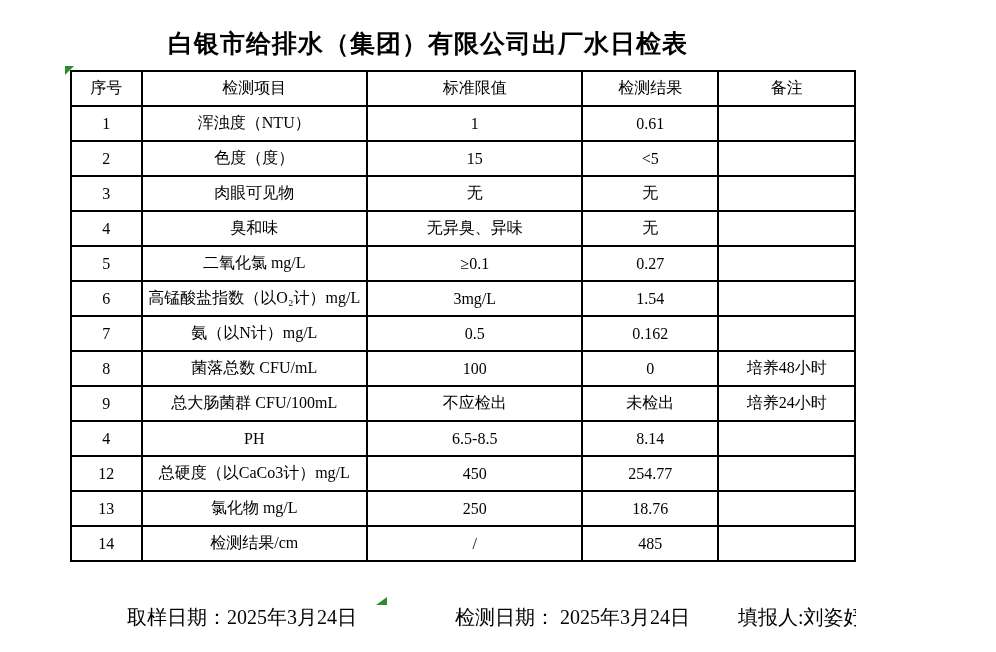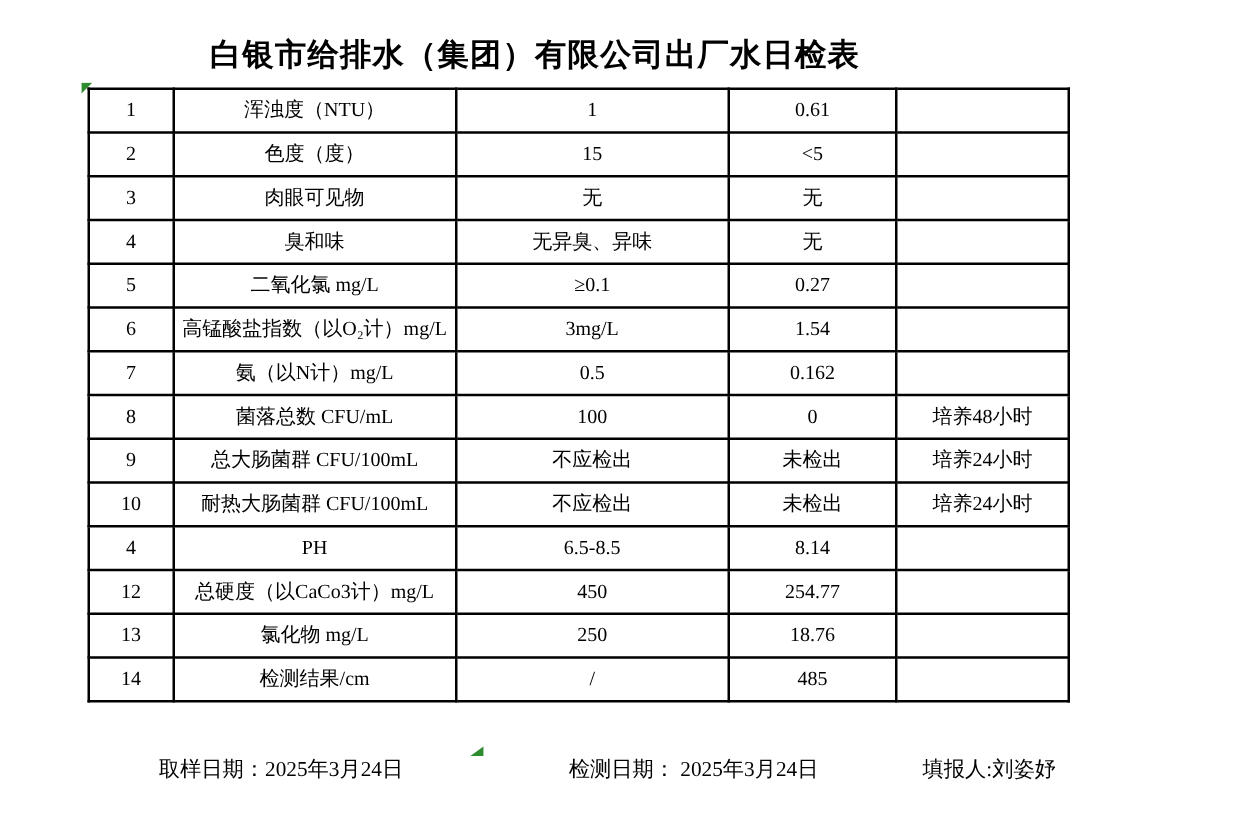--- a/index.html
+++ b/index.html
@@ -57,21 +57,21 @@
   .marker-bottom {
     position: absolute;
     left: 376px; top: 597px;
     width: 11px; height: 8px;
     background: #2e8b2e;
     clip-path: polygon(100% 0, 100% 100%, 0 100%);
   }
   .footer-item {
     position: absolute;
     top: 604px;
-    font-size: 17px;
+    font-size: 20px;
     white-space: nowrap;
   }
   .f-sampling { left: 127px; }
   .f-testing  { left: 455px; }
   .f-reporter { left: 738px; text-align: center; }
 </style>
 </head>
 <body>
 
 <div class="canvas">
@@ -83,20 +83,27 @@
   <table class="report">
     <colgroup>
       <col class="col-seq">
         <col class="col-item">
         <col class="col-standard">
         <col class="col-result">
         <col class="col-remark">
     </colgroup>
     <tbody>
       <tr>
+        <th>序号</th>
+        <th>检测项目</th>
+        <th>标准限值</th>
+        <th>检测结果</th>
+        <th>备注</th>
+      </tr>
+      <tr>
         <td>1</td>
         <td>浑浊度（NTU）</td>
         <td>1</td>
         <td>0.61</td>
         <td></td>
       </tr>
       <tr>
         <td>2</td>
         <td>色度（度）</td>
         <td>15</td>
@@ -146,27 +153,20 @@
         <td>培养48小时</td>
       </tr>
       <tr>
         <td>9</td>
         <td>总大肠菌群 CFU/100mL</td>
         <td>不应检出</td>
         <td>未检出</td>
         <td>培养24小时</td>
       </tr>
       <tr>
-        <td>10</td>
-        <td>耐热大肠菌群 CFU/100mL</td>
-        <td>不应检出</td>
-        <td>未检出</td>
-        <td>培养24小时</td>
-      </tr>
-      <tr>
         <td>4</td>
         <td>PH</td>
         <td>6.5-8.5</td>
         <td>8.14</td>
         <td></td>
       </tr>
       <tr>
         <td>12</td>
         <td>总硬度（以CaCo3计）mg/L</td>
         <td>450</td>

